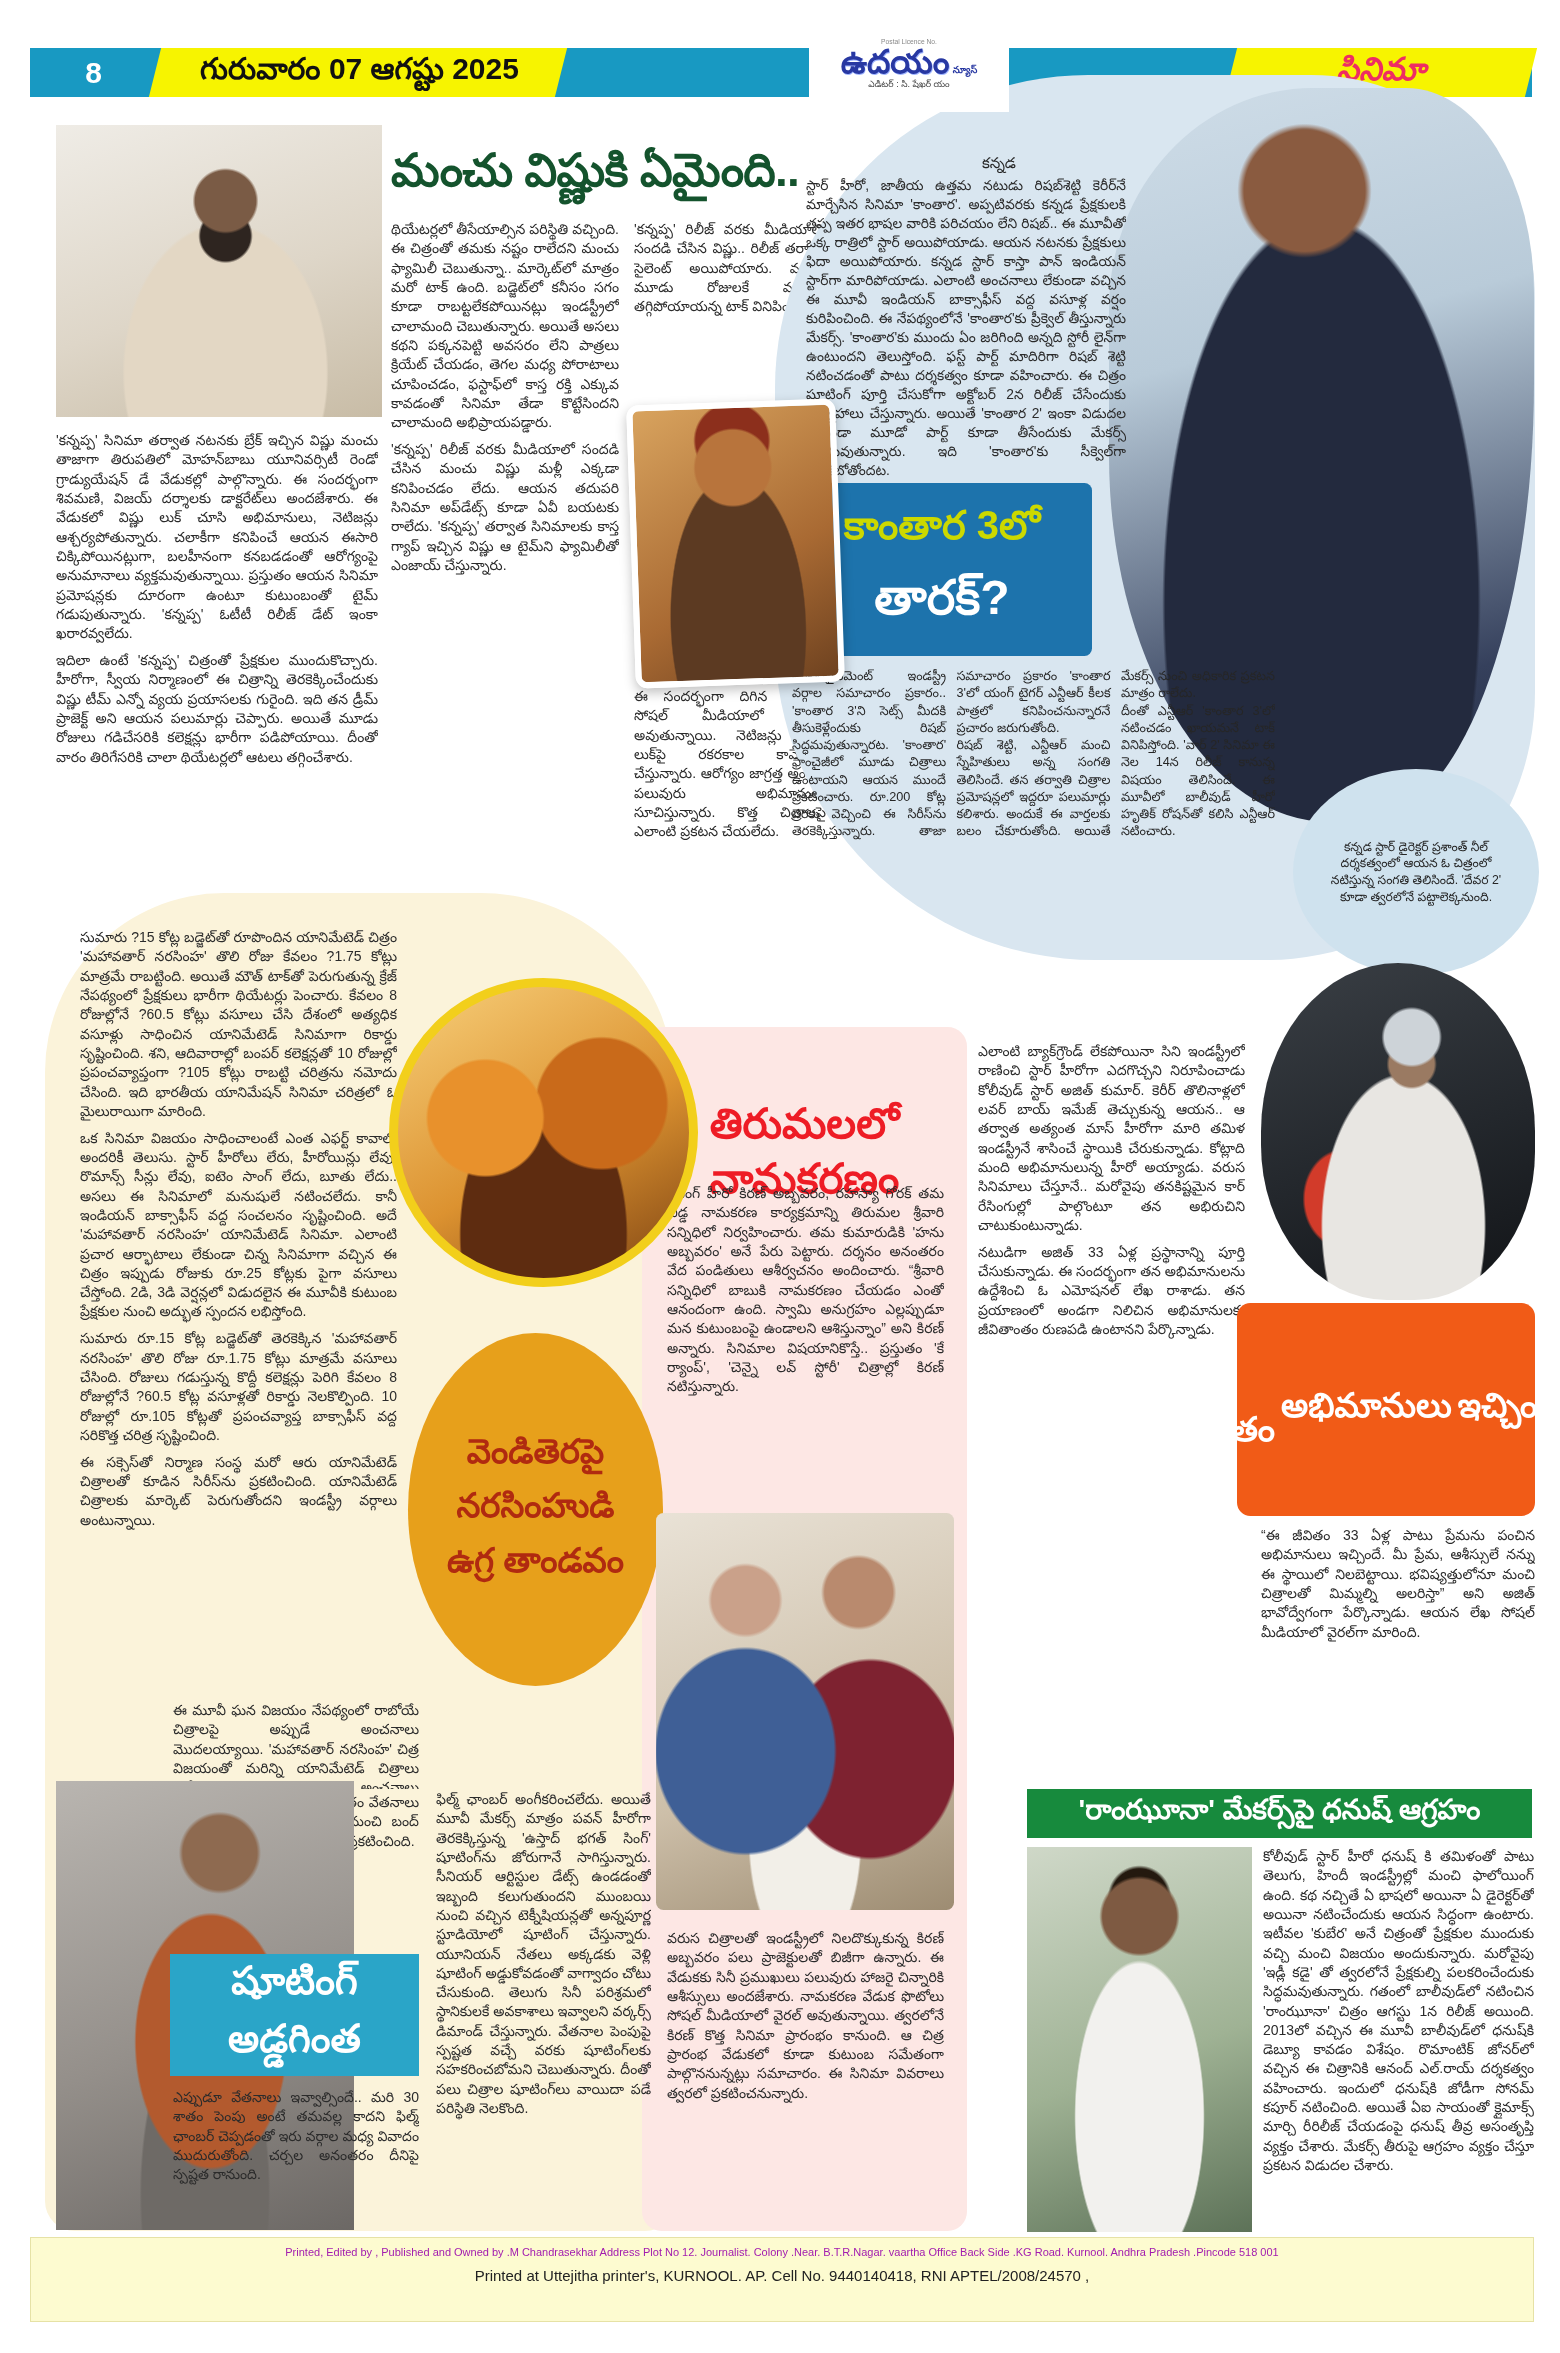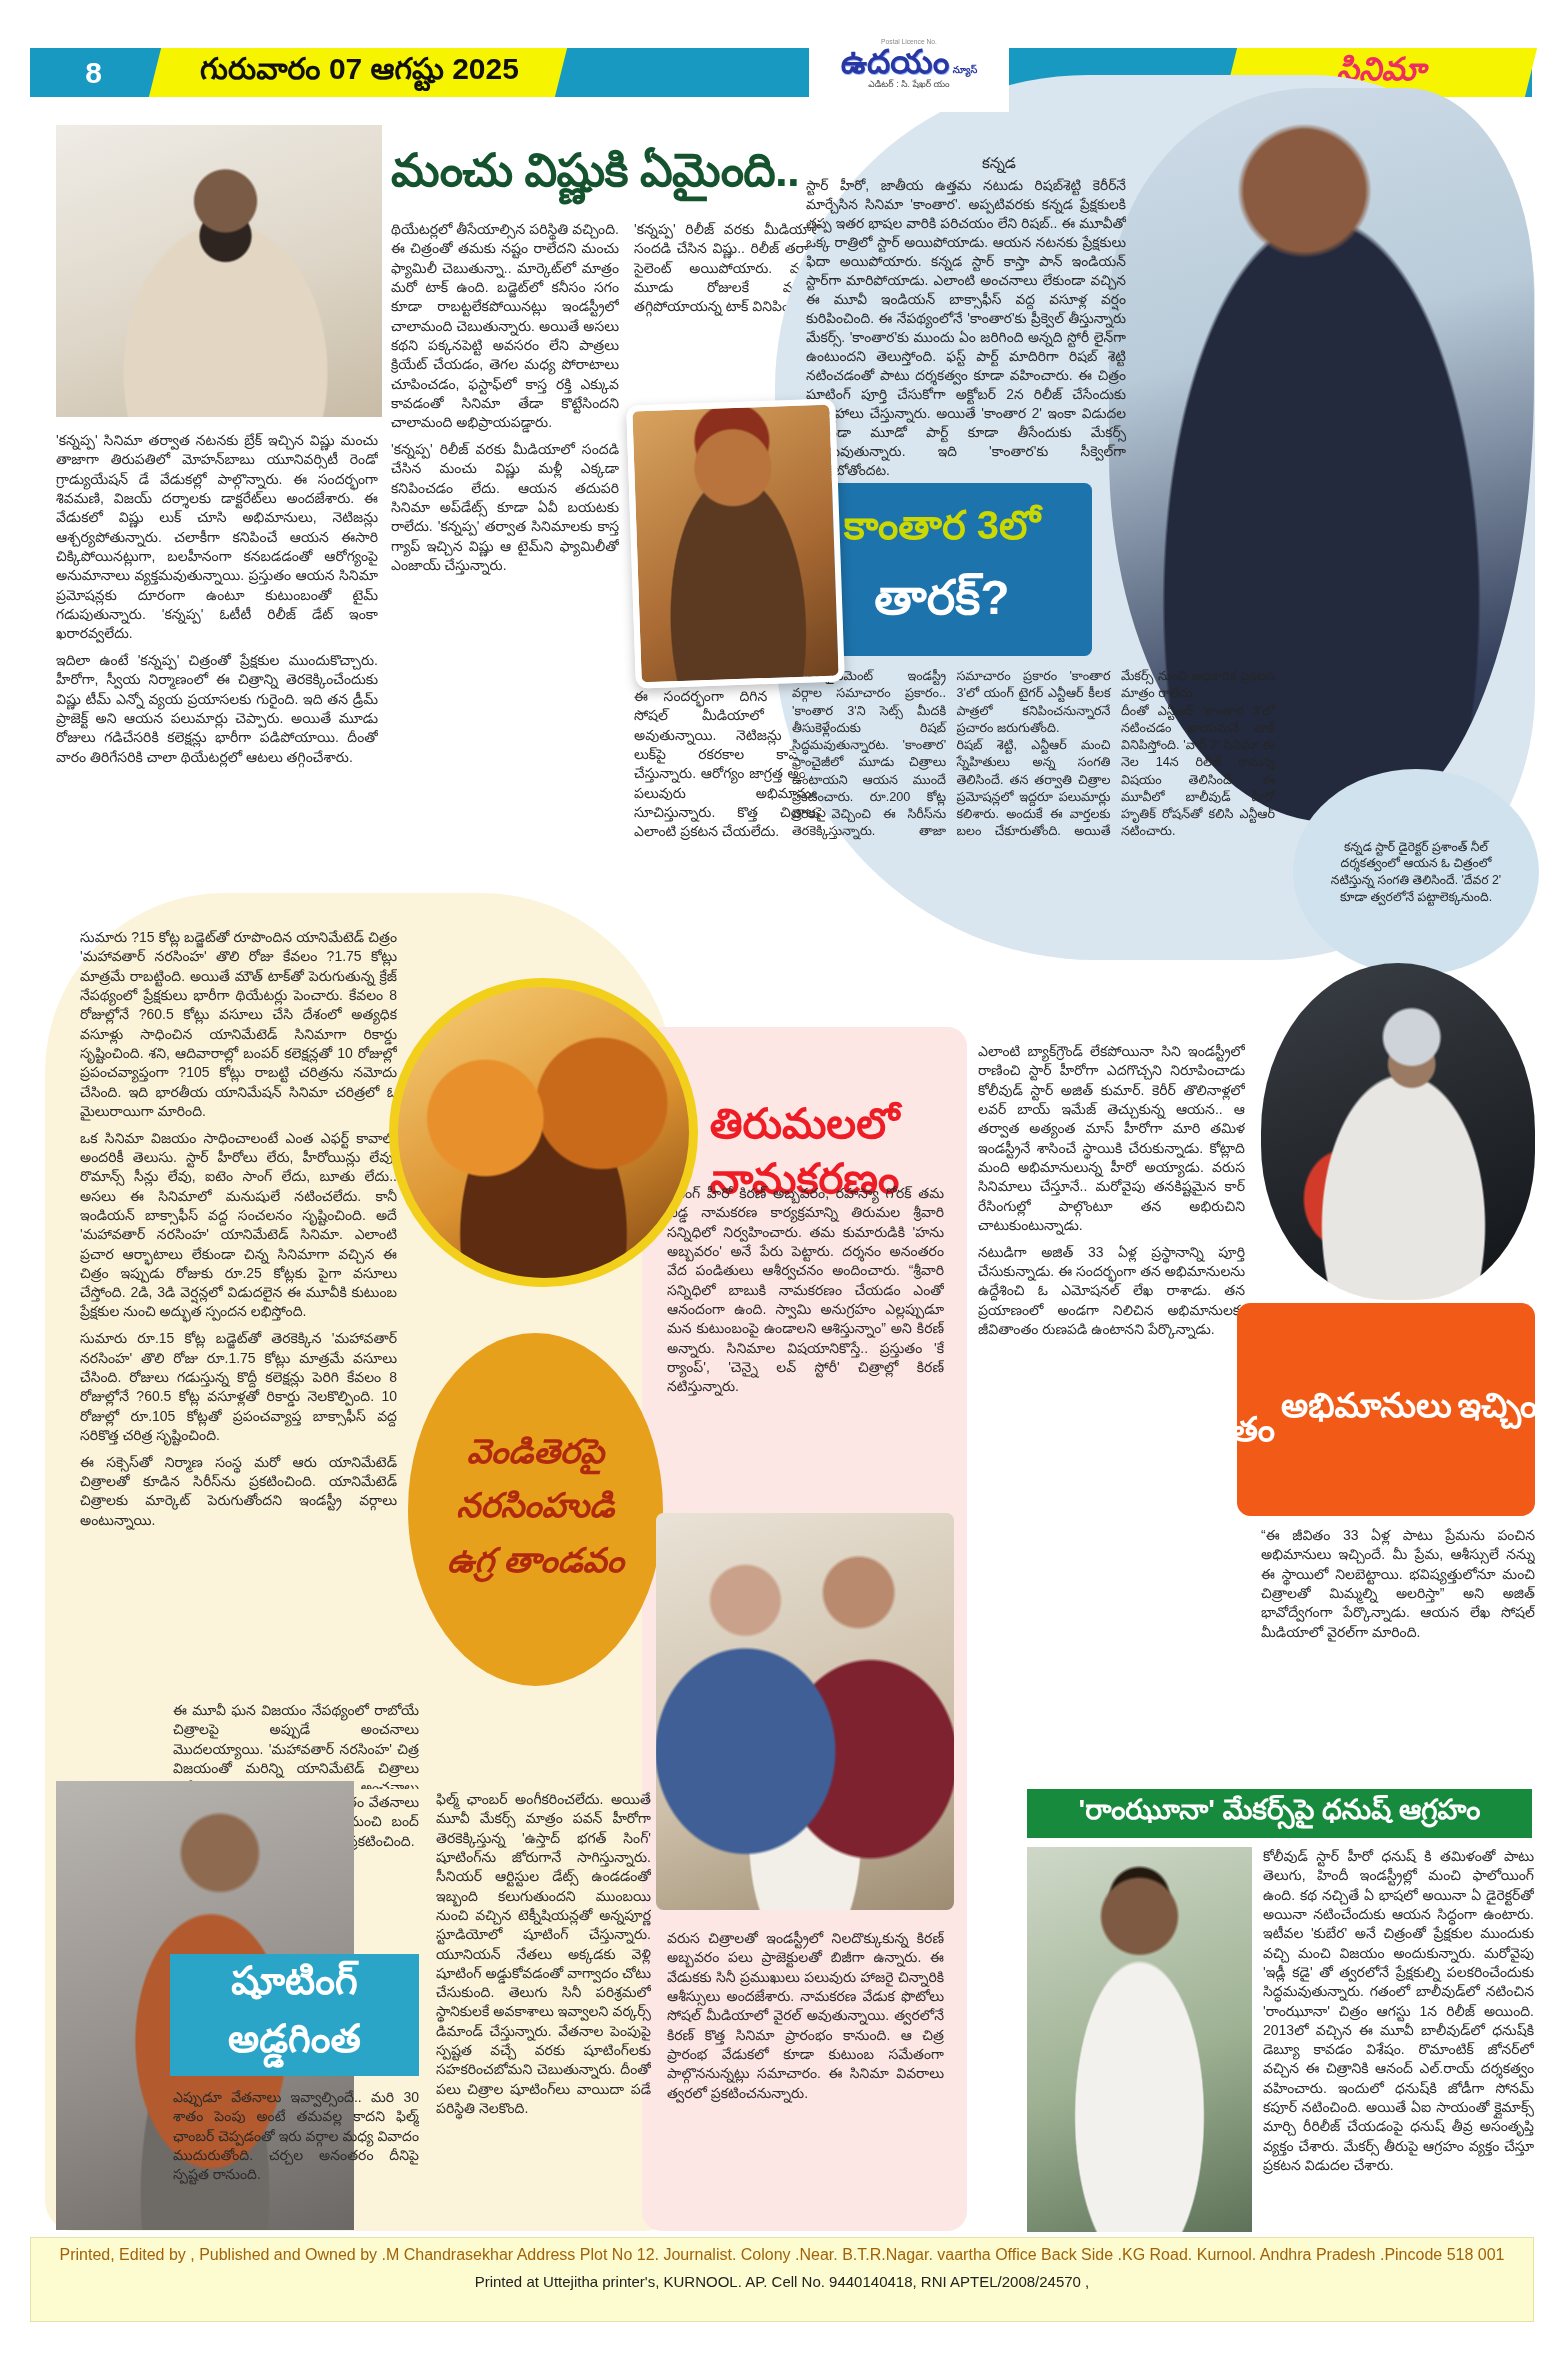--- a/index.html
+++ b/index.html
@@ -101,21 +101,21 @@
      font-size:12.7px;line-height:1.36;text-align:justify;overflow:hidden;}
   .kantara-note{left:1293px;top:769px;width:246px;height:206px;background:#cfe2ee;border-radius:50%;
      z-index:3;display:flex;align-items:center;}
   .kantara-note div{padding:25px 31px;font-size:12.3px;line-height:1.35;text-align:center;}
   
   .cream-bg{left:45px;top:893px;width:630px;height:1338px;background:#fbf3da;
      border-radius:179px 194px 30px 30px;z-index:0;}
   .nar-col{left:80px;top:928px;width:317px;height:818px;z-index:2;}
   .nar-circle{left:408px;top:1333px;width:255px;height:353px;background:#e7a01b;border-radius:50%;
      z-index:2;display:flex;flex-direction:column;align-items:center;justify-content:center;gap:7.5px;}
-  .nar-circle span{font-size:34px;font-weight:bold;color:#b02a10;font-style:italic;}
+  .nar-circle span{font-size:34px;font-weight:bold;color:#b02a10;}
   .nar-tail{left:173px;top:1701px;width:246px;height:88px;z-index:2;}
   
   .shoot-lead{left:173px;top:1793px;width:246px;height:155px;z-index:2;}
   .shoot-box{left:170px;top:1954px;width:249px;height:122px;background:#2aa5c8;z-index:4;
      display:flex;flex-direction:column;align-items:center;justify-content:center;gap:4.5px;}
   .shoot-box span{font-size:39px;font-weight:bold;color:#ffffff;}
   .shoot-below{left:173px;top:2088px;width:246px;height:142px;z-index:4;}
   .shoot-col2{left:436px;top:1790px;width:215px;height:440px;z-index:2;}
   
   .pink-bg{left:642px;top:1027px;width:325px;height:1204px;background:#fde7e4;border-radius:19.4px;z-index:1;}
@@ -129,21 +129,21 @@
      z-index:2;display:flex;flex-direction:row;align-items:center;justify-content:center;gap:6px;}
   .ajith-orange span{font-size:34px;font-weight:bold;color:#ffffff;}
   .ajith-col2{left:1261px;top:1526px;width:274px;height:250px;z-index:2;}
   
   .dhanush-bar{left:1027px;top:1789px;width:505px;height:49px;background:#178a3d;z-index:2;
      display:flex;align-items:center;justify-content:center;font-size:28px;font-weight:bold;color:#ffffff;}
   .dhanush-col{left:1263px;top:1847px;width:271px;height:385px;z-index:2;}
   
   .footer{left:30px;top:2237px;width:1502px;height:83px;background:#fdfbd0;border:0.7px solid #e6e2a6;
      text-align:center;z-index:2;}
-  .footer .f1{font-size:16px;color:#a16207;margin-top:7.5px;}
+  .footer .f1{font-size:11px;color:#a21caf;margin-top:7.5px;}
   .footer .f2{font-size:15px;color:#222;margin-top:9px;}
 </style>
 </head>
 <body>
 
 <div class="abs topbar"></div>
 <div class="abs pagenum">8</div>
 <div class="abs dateband"></div>
 <div class="abs dateband-txt">గురువారం 07 ఆగష్టు 2025</div>
 <div class="abs masthead">

